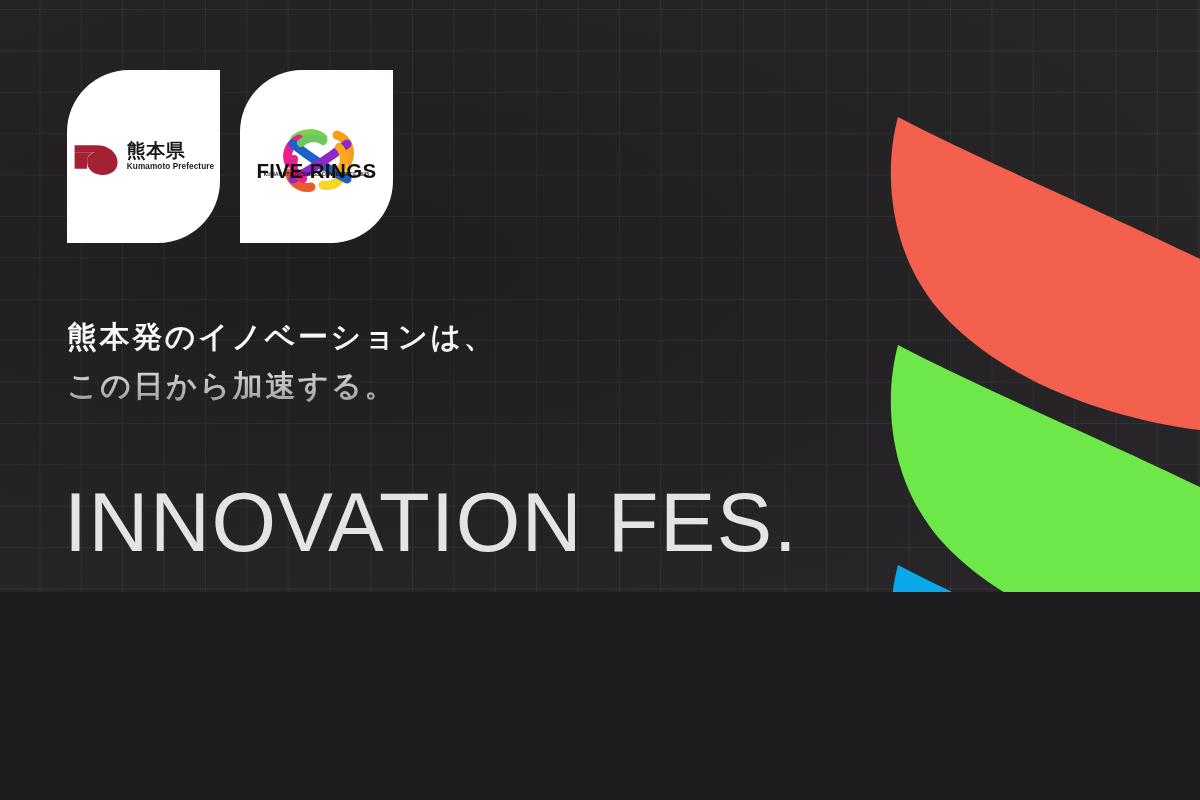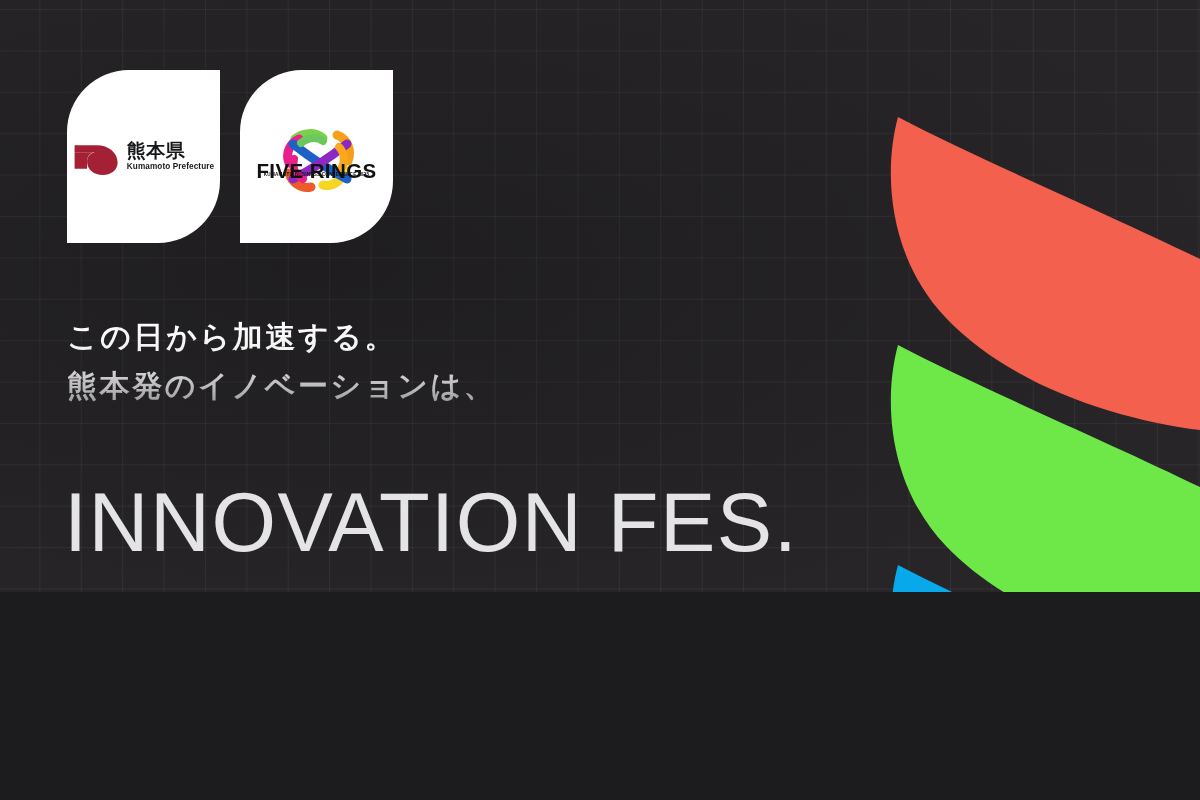--- a/index.html
+++ b/index.html
@@ -257,22 +257,22 @@
             </g>
           </svg>
           <div class="fr-word">FIVE RINGS</div>
           <div class="fr-sub">KUMAMOTO BUSINESS CONFERENCE 2025</div>
         </div>
       </div>
 
     </div>
 
     <div class="tagline">
+      <span>熊本発のイノベーションは、</span>
       <span>この日から加速する。</span>
-      <span>熊本発のイノベーションは、</span>
     </div>
 
     <h1 class="title">
       <span>INNOVATION FES.</span>
       <span>BUSINESS</span>
     </h1>
 
     <div class="date-row">
       <div class="date-text">2025.2.27</div>
       <div class="venue-badge">熊本城ホールにて開催</div>

